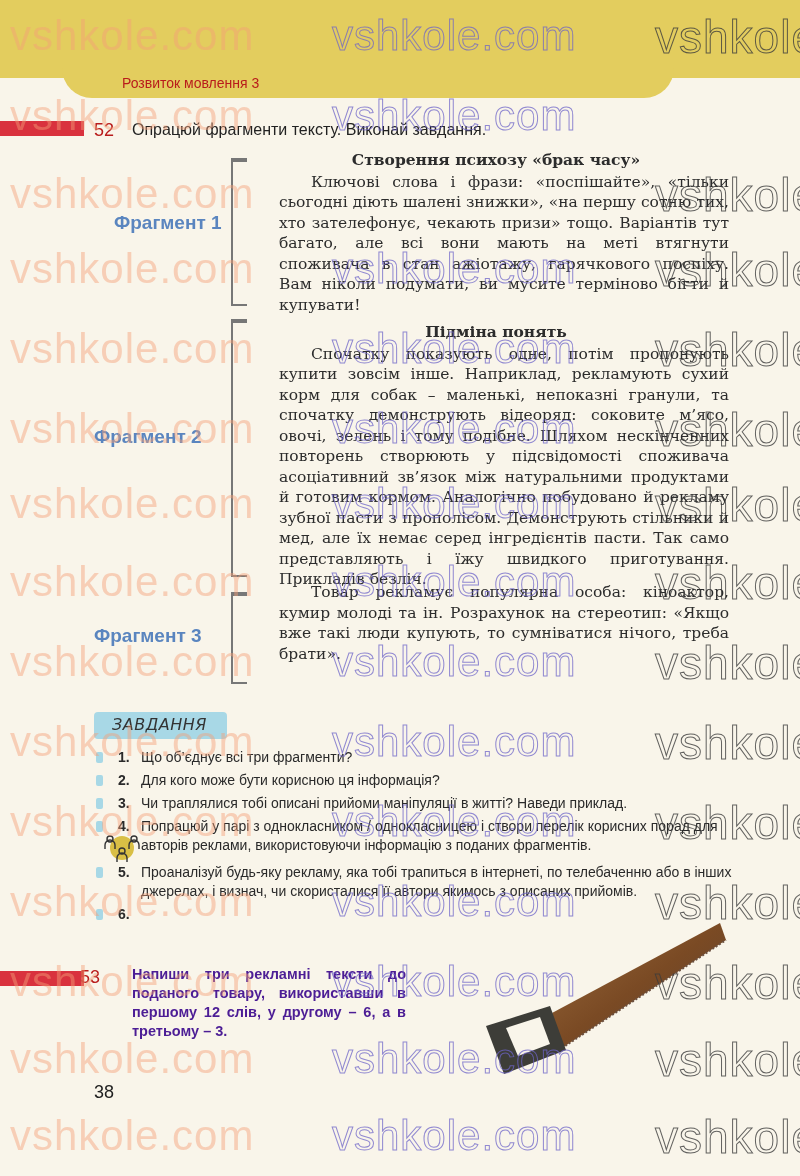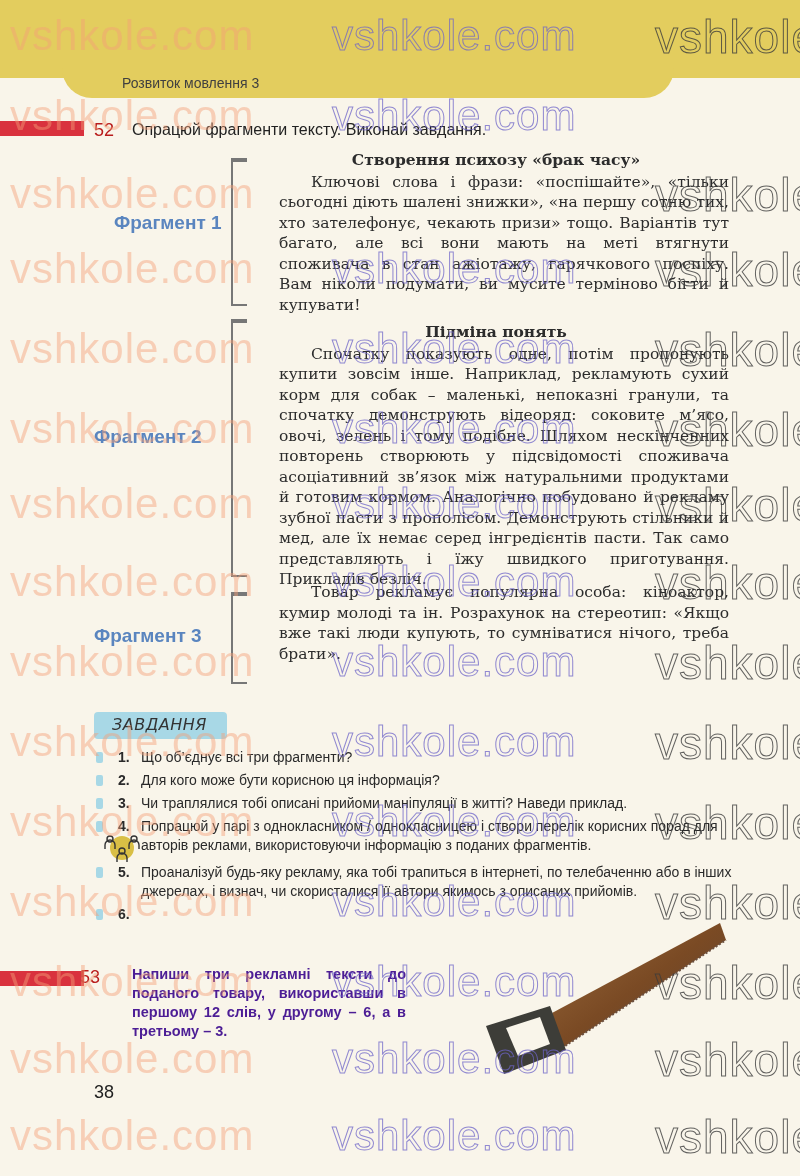--- a/index.html
+++ b/index.html
@@ -15,21 +15,21 @@
     position: absolute; left: 0; top: 0; width: 800px; height: 78px;
     background: #e3cd5e;
   }
   .header-tab {
     position: absolute; left: 62px; top: 60px; width: 612px; height: 38px;
     background: #e3cd5e;
     border-radius: 0 0 30px 30px;
   }
   .section-label {
     position: absolute; left: 122px; top: 75px;
-    font-size: 14px; color: #404040;
+    font-size: 14px; color: #b91c1c;
     font-family: "Liberation Sans", sans-serif;
   }
   .task-bar {
     position: absolute; left: 0; height: 15px; background: #d9323e;
   }
   .task-num {
     position: absolute; font-size: 18px; color: #b91c1c;
     font-family: "Liberation Sans", sans-serif;
   }
   .task-title {

